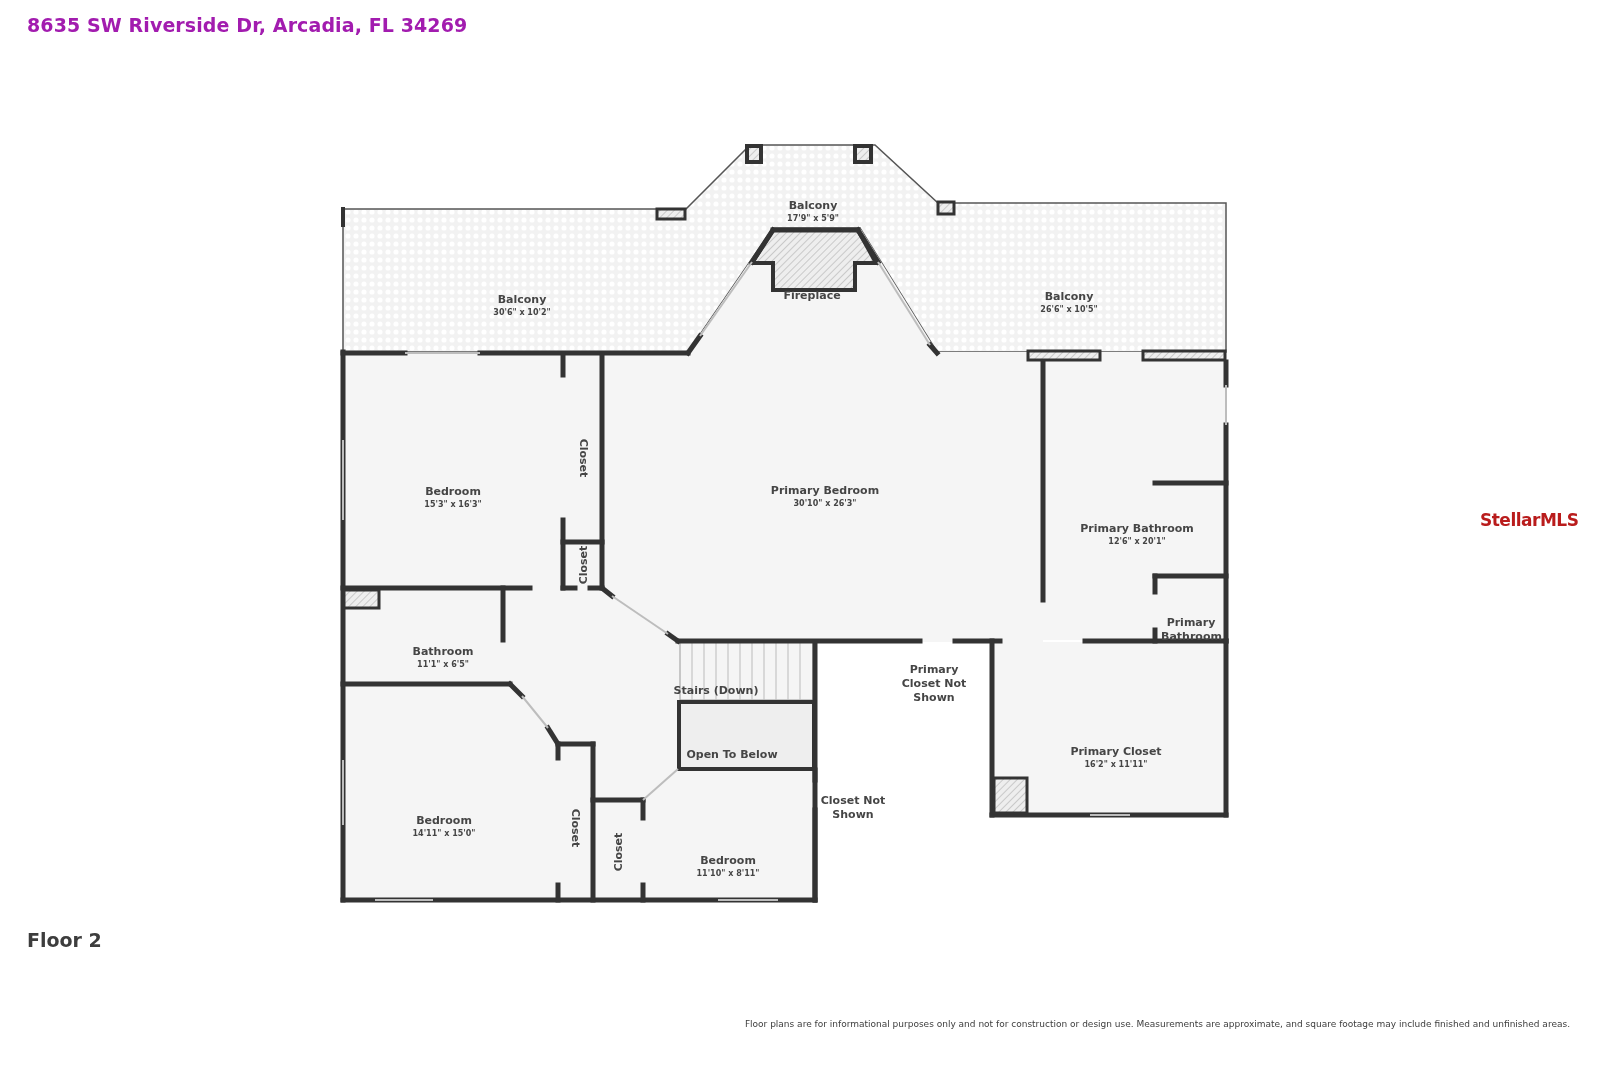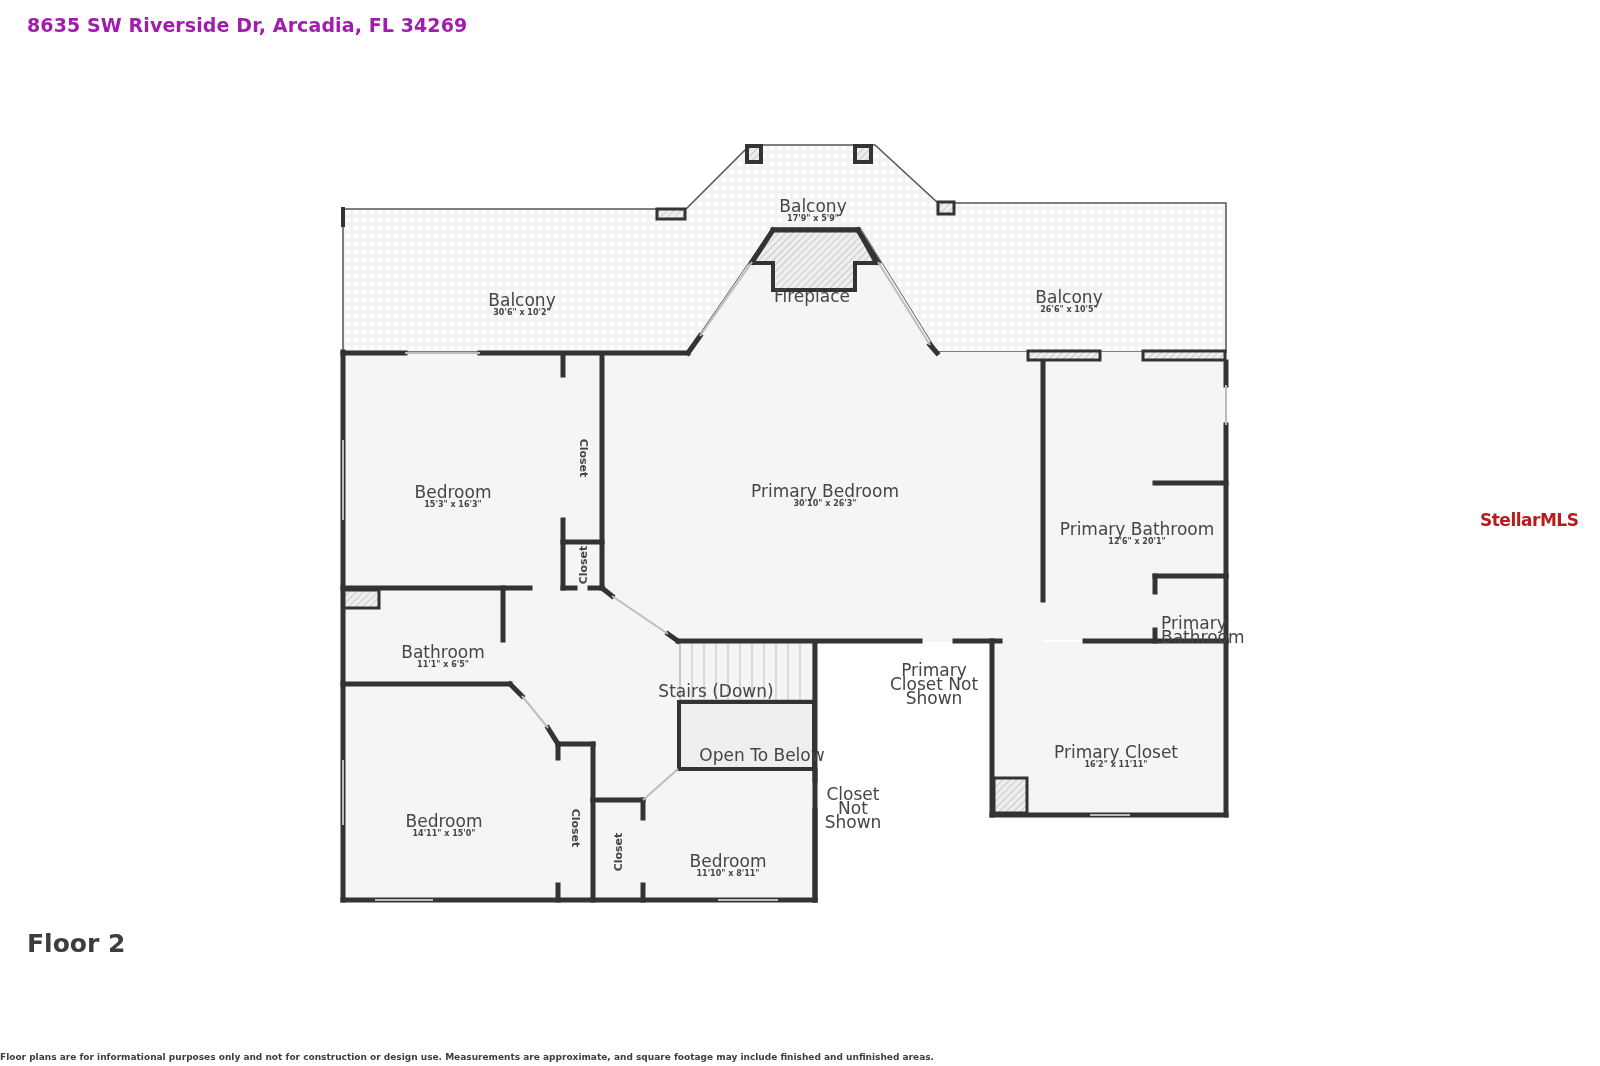--- a/index.html
+++ b/index.html
@@ -1,24 +1,24 @@
 <!DOCTYPE html>
 <html><head>
 <meta charset="utf-8">
 <style>
   html, body { margin:0; padding:0; background:#ffffff; }
   body { width:1600px; height:1066px; position:relative; overflow:hidden;
          font-family:"DejaVu Sans", "Liberation Sans", sans-serif; color:#3f3f3f; }
   .address { position:absolute; left:27px; top:14px; font-size:19px; font-weight:bold; color:#a21caf; letter-spacing:0.1px; }
-  .floor-label { position:absolute; left:27px; top:929px; font-size:25px; font-weight:bold; color:#3d3d3d; }
-  .disclaimer { position:absolute; left:0; width:1570px; top:1052px; text-align:left; font-size:9px; font-weight:bold; color:#3d3d3d; }
+  .floor-label { position:absolute; left:27px; top:929px; font-size:19px; font-weight:bold; color:#3d3d3d; }
+  .disclaimer { position:absolute; left:0; width:1570px; top:1019px; text-align:right; font-size:9px; font-weight:normal; color:#3d3d3d; }
   .watermark { position:absolute; left:1480px; top:510px; font-size:17px; color:#b91c1c; font-weight:bold; letter-spacing:-0.5px; }
   svg.plan { position:absolute; left:0; top:0; }
   .lbl { position:absolute; text-align:center; transform:translate(-50%, -50%); white-space:nowrap; }
-  .lbl .n { font-size:17px; font-weight:normal; color:#454545; display:block; line-height:14px;margin-top:40px; }
+  .lbl .n { font-size:11px; font-weight:bold; color:#454545; display:block; line-height:14px;margin-top:40px; }
   .lbl .d { font-size:8px; font-weight:bold; color:#454545; display:block; line-height:11px; }
   .vert { position:absolute; transform:translate(-50%,-50%) rotate(90deg); font-size:11px; font-weight:bold; color:#454545; white-space:nowrap; }
 </style>
 </head>
 <body>
 
 <div class="address">8635 SW Riverside Dr, Arcadia, FL 34269</div>
 
 <svg class="plan" width="1600" height="1066">
   <defs>
@@ -184,21 +184,21 @@
 <div class="lbl" style="left:1191px; top:610px; width:60px; white-space:normal;">
   <span class="n">Primary Bathroom</span>
 </div>
 <div class="lbl" style="left:443px; top:637px;">
   <span class="n">Bathroom</span>
   <span class="d">11'1" x 6'5"</span>
 </div>
 <div class="lbl" style="left:716px; top:671px;">
   <span class="n">Stairs (Down)</span>
 </div>
-<div class="lbl" style="left:762px; top:735px;">
+<div class="lbl" style="left:732px; top:735px;">
   <span class="n">Open To Below</span>
 </div>
 <div class="lbl" style="left:934px; top:664px; width:90px; white-space:normal;">
   <span class="n">Primary Closet Not Shown</span>
 </div>
 <div class="lbl" style="left:1116px; top:737px;">
   <span class="n">Primary Closet</span>
   <span class="d">16'2" x 11'11"</span>
 </div>
 <div class="lbl" style="left:444px; top:806px;">

